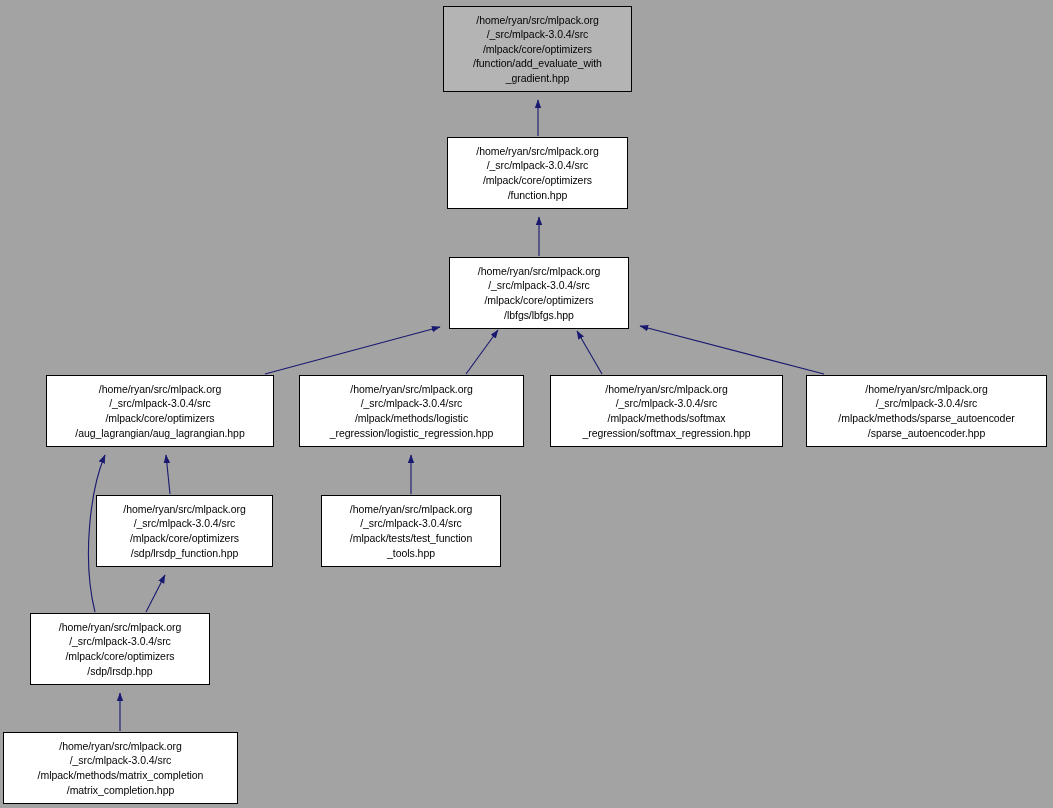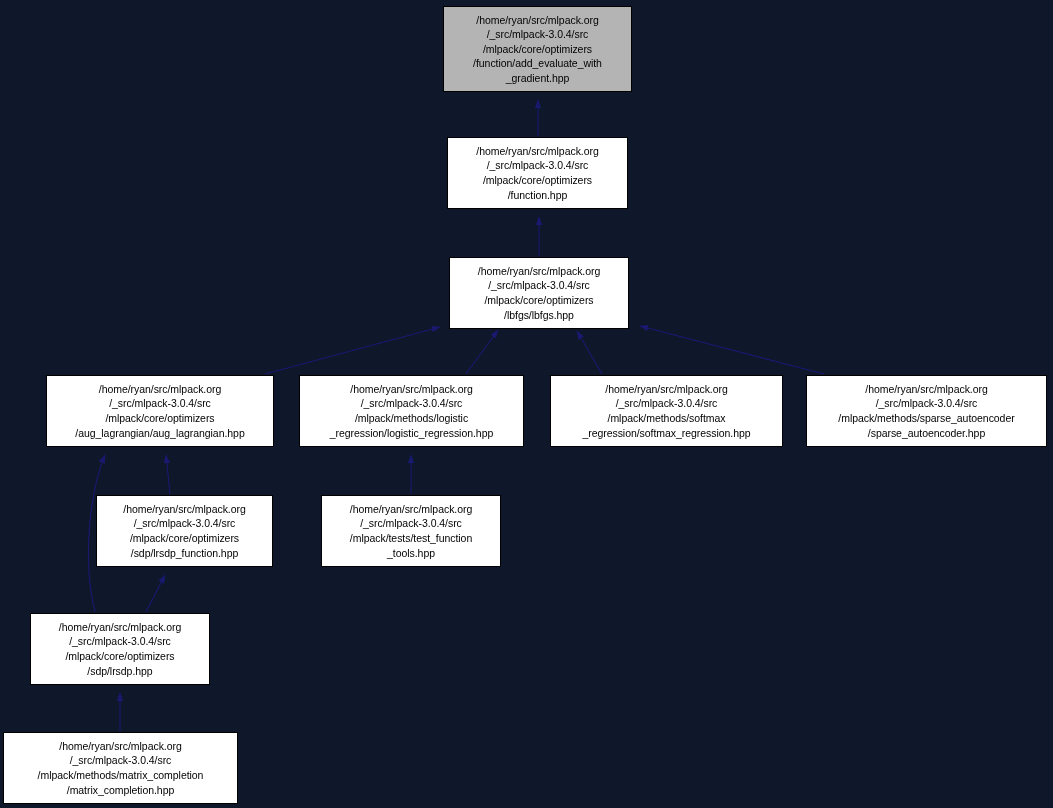--- a/index.html
+++ b/index.html
@@ -4,21 +4,21 @@
 <style>
   html, body {
     margin: 0;
     padding: 0;
     background: #ffffff;
   }
   #canvas {
     position: relative;
     width: 1053px;
     height: 808px;
-    background: #0f172a;
+    background: #a3a3a3;
     font-family: "Liberation Sans", sans-serif;
     overflow: hidden;
   }
   .node {
     position: absolute;
     box-sizing: border-box;
     border: 1px solid #000000;
     background: #ffffff;
     color: #000000;
     font-size: 10.5px;

